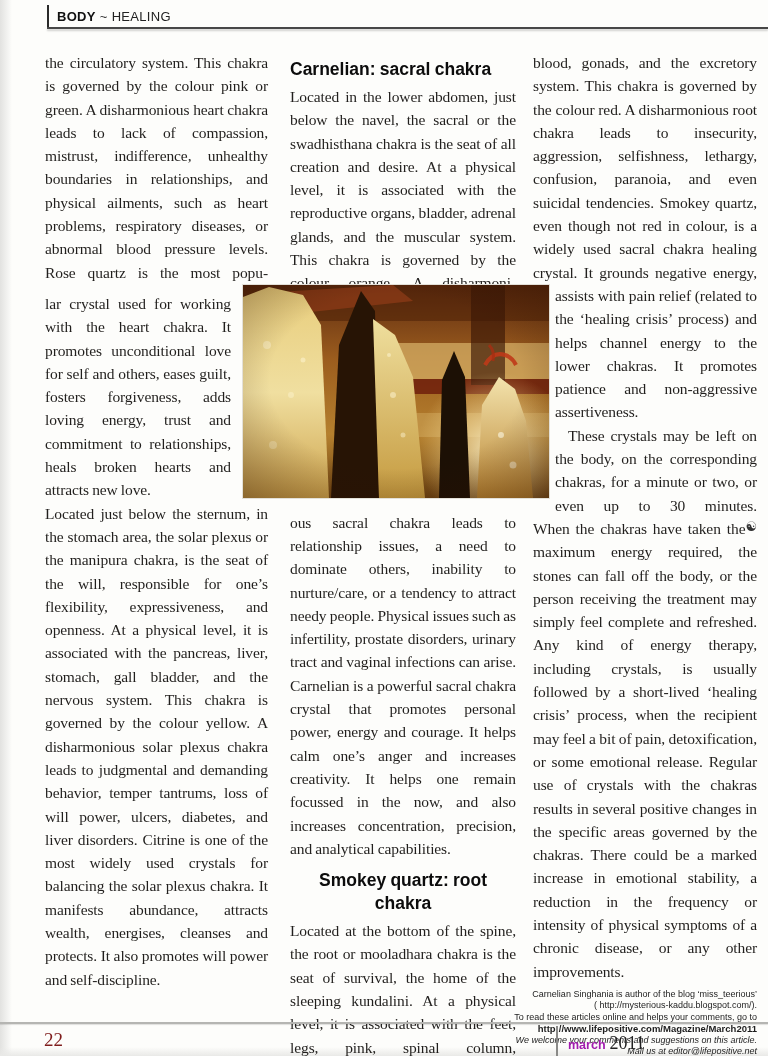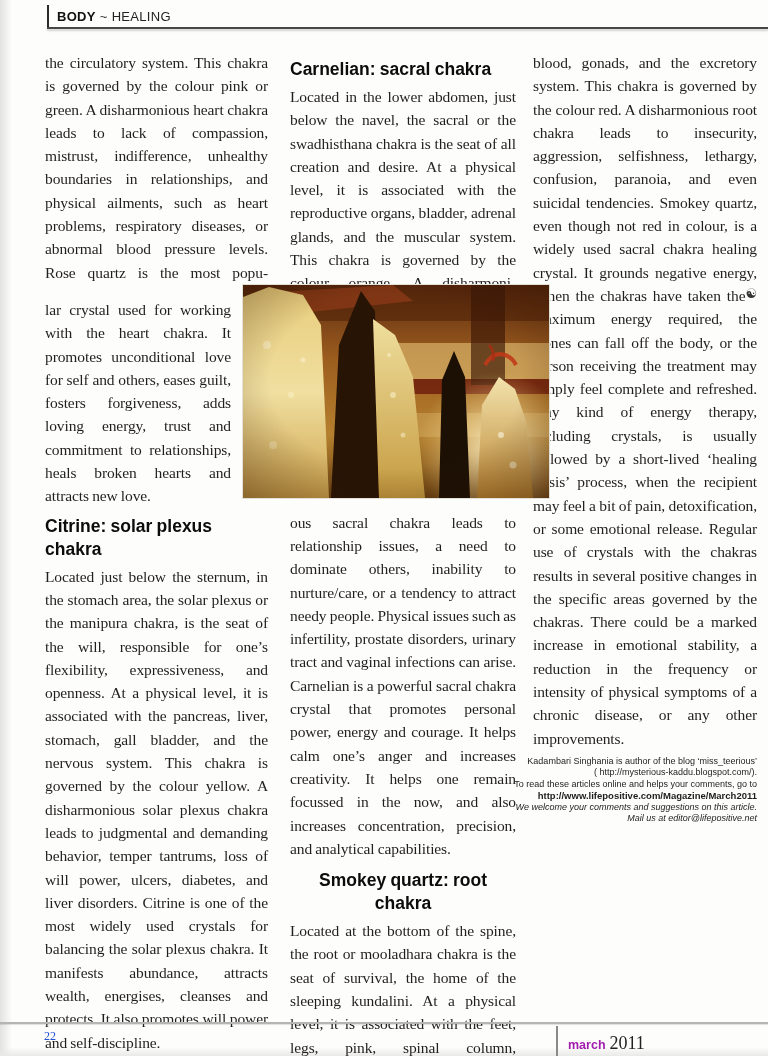--- a/index.html
+++ b/index.html
@@ -24,21 +24,21 @@
   
   .col{position:absolute;font-family:"Liberation Serif",serif;font-size:15.5px;
     line-height:23.3px;color:#211f1d;text-align:justify;
     letter-spacing:-0.1px;word-spacing:-0.6px;}
   .col p{margin:0;}
   .runon{text-align-last:justify;}
   h3.subhead{font-family:"Liberation Sans",sans-serif;font-weight:700;font-size:17.5px;
     line-height:23px;color:#0c0c0c;margin:0 0 4px 0;text-align:left;letter-spacing:0;}
 
   #col1{left:45px;top:51px;width:223px;}
-  #col1 .narrow{width:186px;margin-top:14px;}
+  #col1 .narrow{width:186px;margin-top:8px;}
   #col1 h3{margin-top:7px;}
 
   #col2{left:290px;top:58px;width:226px;}
   #col2 .photo-spacer{height:216px;}
   #col2 h3.second{margin-top:9px;text-align:center;}
 
   #col3{left:533px;top:51px;width:224px;}
   #col3 .indent-wrap{margin-left:22px;width:202px;}
   #col3 .cont-indent{text-indent:13px;}
   .endmark{float:right;font-family:"DejaVu Sans",sans-serif;font-size:13px;color:#333;
@@ -54,21 +54,21 @@
 
   
   #photo{position:absolute;left:243px;top:285px;width:306px;height:213px;z-index:3;
     outline:1px solid #e3e0d8;background:#7a4416;}
   #photo svg{display:block;width:306px;height:213px;}
 
   
   .footer-rule{position:absolute;left:0;top:1022px;width:768px;height:2px;background:#b5b5b2;
     box-shadow:0 1px 1px rgba(0,0,0,.12);}
   .page-num{position:absolute;left:44px;top:1029px;font-family:"Liberation Serif",serif;
-    font-size:12px;color:#1d4ed8;}
+    font-size:19px;color:#7f1d1d;}
   .mag-name{position:absolute;left:225px;top:1084px;width:280px;text-align:left;
     font-family:"Liberation Serif",serif;font-size:10px;letter-spacing:5px;color:#3c3c3c;}
   .footer-divider{position:absolute;left:556px;top:1026px;width:2px;height:30px;background:#8a8a88;}
   .footer-date{position:absolute;left:568px;top:1033px;white-space:nowrap;}
   .footer-date .month{font-family:"Liberation Sans",sans-serif;font-weight:700;font-size:12.5px;color:#a21caf;}
   .footer-date .year{font-family:"Liberation Serif",serif;font-size:18px;color:#222;margin-left:4px;}
 </style>
 </head>
 <body>
 
@@ -79,40 +79,41 @@
 
   <div class="section-bar"></div>
   <div class="kicker">
     <span class="sec">BODY</span><span class="sep">~</span><span class="topic">HEALING</span>
   </div>
   <div class="header-rule"></div>
 
   <div class="col" id="col1">
     <p class="runon">the circulatory system. This chakra is governed by the colour pink or green. A disharmonious heart chakra leads to lack of compassion, mistrust, indifference, unhealthy boundaries in relationships, and physical ailments, such as heart problems, respiratory diseases, or abnormal blood pressure levels. Rose quartz is the most popu-</p>
     <p class="narrow">lar crystal used for working with the heart chakra. It promotes unconditional love for self and others, eases guilt, fosters forgiveness, adds loving energy, trust and commitment to relationships, heals broken hearts and attracts new love.</p>
-    <h3 class="subhead">Citrine: solar plexus chakra</h3>
     <p>Located just below the sternum, in the stomach area, the solar plexus or the manipura chakra, is the seat of the will, responsible for one’s flexibility, expressiveness, and openness. At a physical level, it is associated with the pancreas, liver, stomach, gall bladder, and the nervous system. This chakra is governed by the colour yellow. A disharmonious solar plexus chakra leads to judgmental and demanding behavior, temper tantrums, loss of will power, ulcers, diabetes, and liver disorders. Citrine is one of the most widely used crystals for balancing the solar plexus chakra. It manifests abundance, attracts wealth, energises, cleanses and protects. It also promotes will power and self-discipline.</p>
   </div>
 
   <div class="col" id="col2">
     <h3 class="subhead">Carnelian: sacral chakra</h3>
     <p class="runon">Located in the lower abdomen, just below the navel, the sacral or the swadhisthana chakra is the seat of all creation and desire. At a physical level, it is associated with the reproductive organs, bladder, adrenal glands, and the muscular system. This chakra is governed by the colour orange. A disharmoni-</p>
     <div class="photo-spacer"></div>
     <p>ous sacral chakra leads to relationship issues, a need to dominate others, inability to nurture/care, or a tendency to attract needy people. Physical issues such as infertility, prostate disorders, urinary tract and vaginal infections can arise. Carnelian is a powerful sacral chakra crystal that promotes personal power, energy and courage. It helps calm one’s anger and increases creativity. It helps one remain focussed in the now, and also increases concentration, precision, and analytical capabilities.</p>
     <h3 class="subhead second">Smokey quartz: root chakra</h3>
     <p class="runon">Located at the bottom of the spine, the root or mooladhara chakra is the seat of survival, the home of the sleeping kundalini. At a physical level, it is associated with the feet, legs, pink, spinal column,</p>
   </div>
 
   <div class="col" id="col3">
     <p class="runon">blood, gonads, and the excretory system. This chakra is governed by the colour red. A disharmonious root chakra leads to insecurity, aggression, selfishness, lethargy, confusion, paranoia, and even suicidal tendencies. Smokey quartz, even though not red in colour, is a widely used sacral chakra healing crystal. It grounds negative energy,</p>
     <div class="indent-wrap">
+      <p>assists with pain relief (related to the ‘healing crisis’ process) and helps channel energy to the lower chakras. It promotes patience and non-aggressive assertiveness.</p>
+      <p class="cont-indent runon">These crystals may be left on the body, on the corresponding chakras, for a minute or two, or even up to 30 minutes.</p>
     </div>
     <p><span class="endmark">☯</span><span>When the chakras have taken the maximum energy required, the stones can fall off the body, or the person receiving the treatment may simply feel complete and refreshed. Any kind of energy therapy, including crystals, is usually followed by a short-lived ‘healing crisis’ process, when the recipient may feel a bit of pain, detoxification, or some emotional release. Regular use of crystals with the chakras results in several positive changes in the specific areas governed by the chakras. There could be a marked increase in emotional stability, a reduction in the frequency or intensity of physical symptoms of a chronic disease, or any other improvements.</span></p>
     <div class="byline">
-      <div>Kadambari Singhania is author of the blog ‘miss_teerious’</div>
+      <div>Carnelian Singhania is author of the blog ‘miss_teerious’</div>
       <div>( http://mysterious-kaddu.blogspot.com/).</div>
       <div>To read these articles online and helps your comments, go to</div>
       <div class="b">http://www.lifepositive.com/Magazine/March2011</div>
       <div class="i">We welcome your comments and suggestions on this article.</div>
       <div class="i">Mail us at editor@lifepositive.net</div>
     </div>
   </div>
 
   <div id="photo" role="img" aria-label="Golden citrine crystal points standing against a warm amber background">
     <svg viewBox="0 0 306 213" xmlns="http://www.w3.org/2000/svg">

